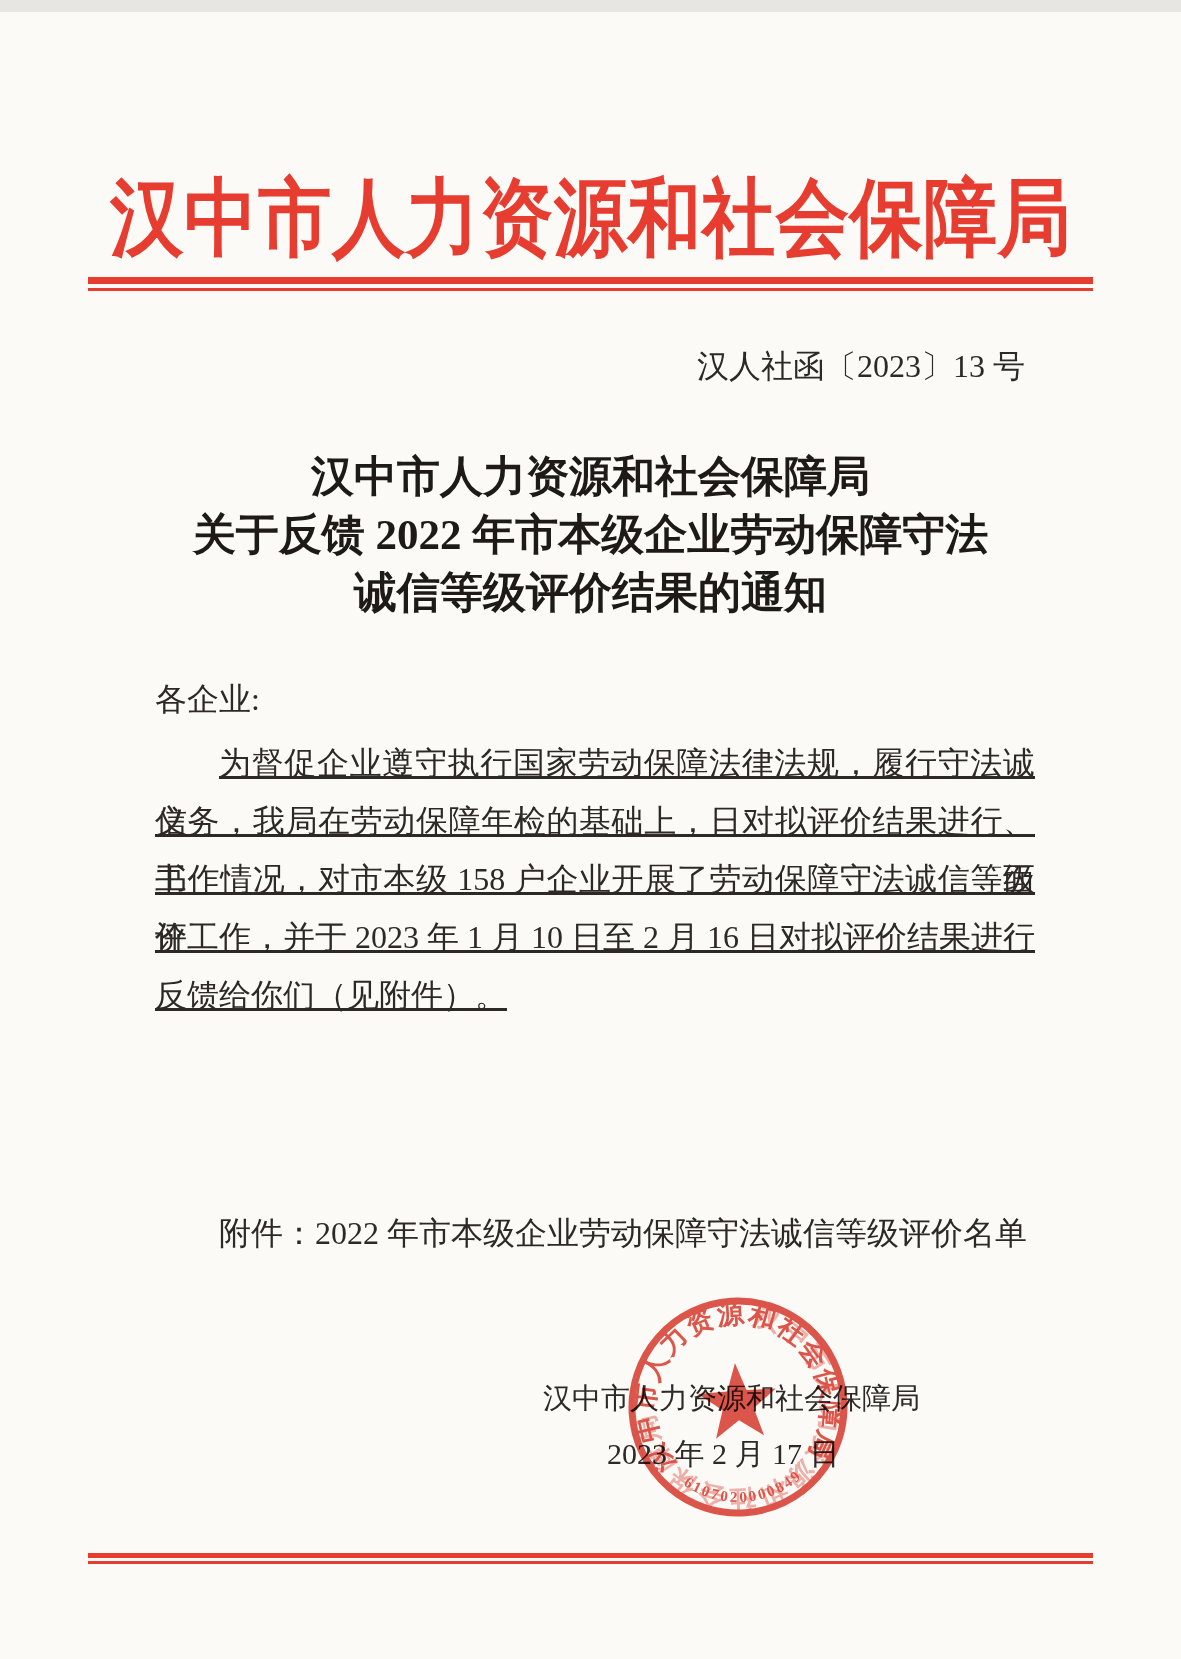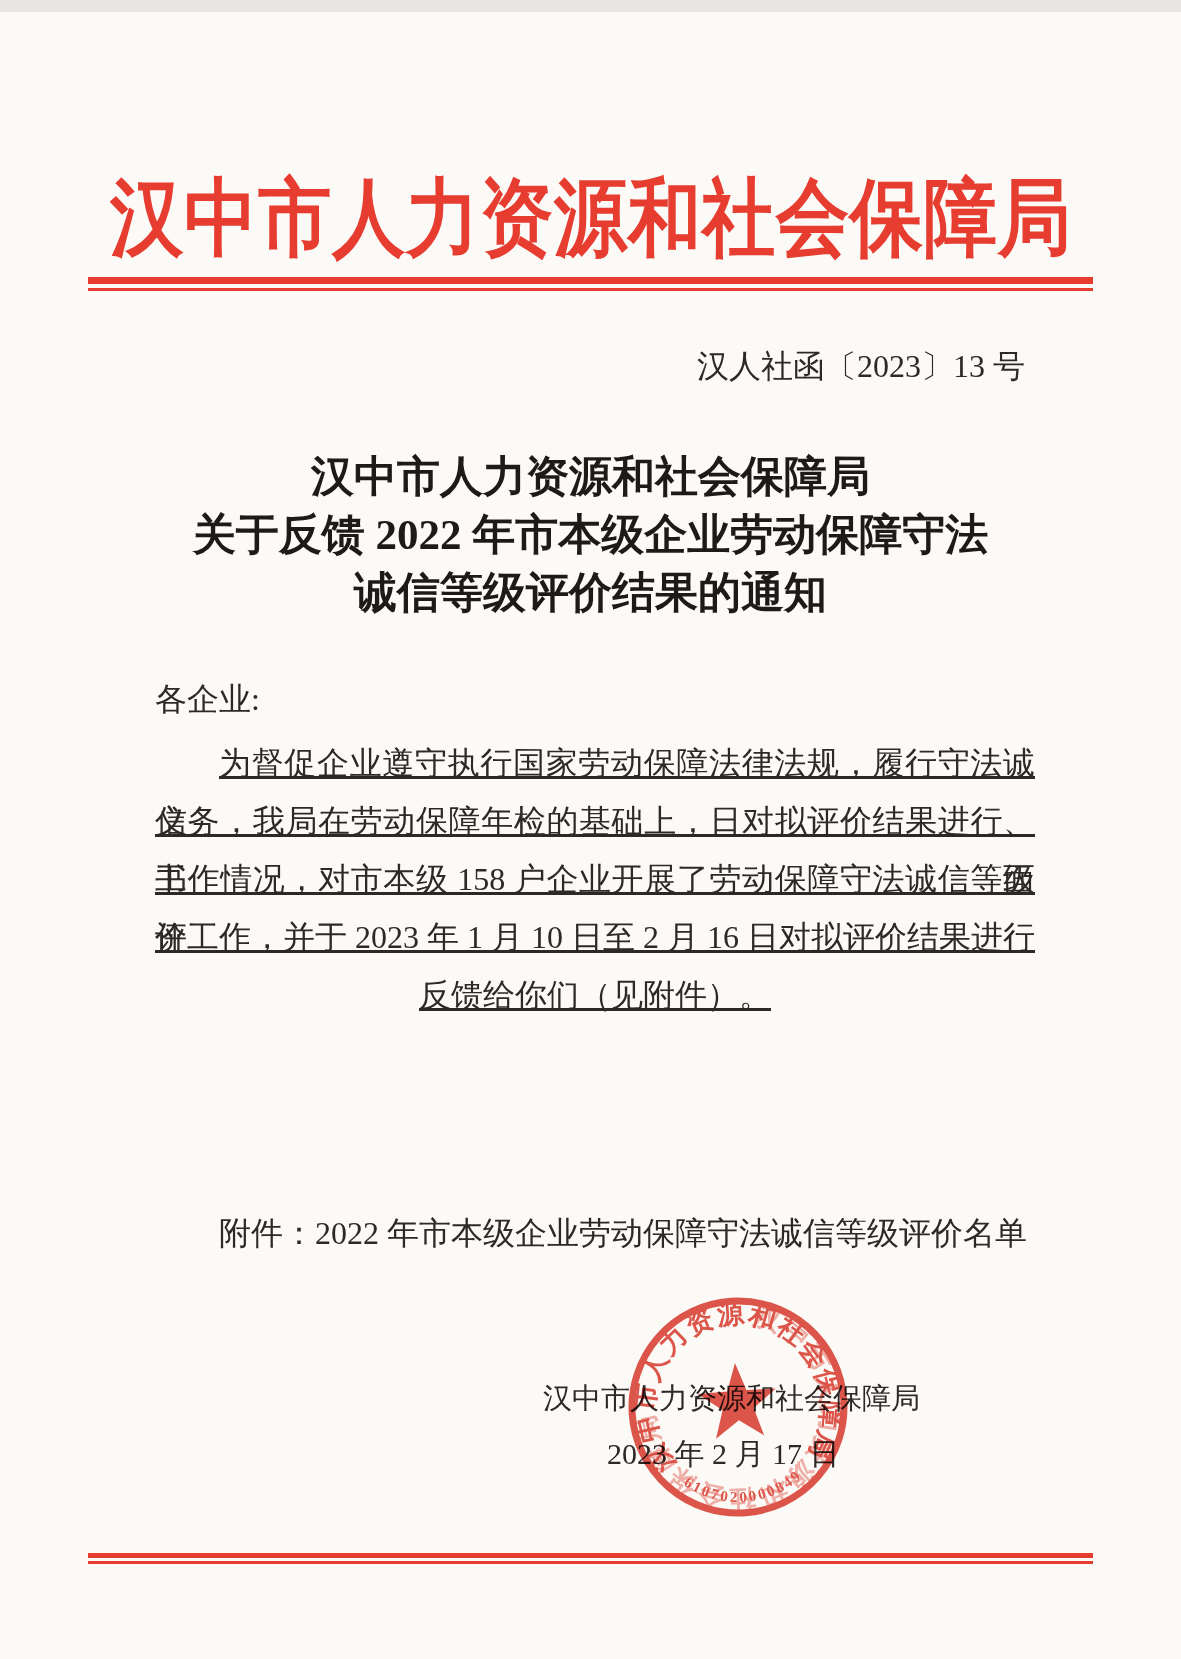--- a/index.html
+++ b/index.html
@@ -51,21 +51,21 @@
   }
   
   .salutation{
     position:absolute;left:155px;top:658px;width:880px;
     font-size:32px;line-height:58px;white-space:nowrap;
   }
   .para{
     position:absolute;left:155px;top:722px;width:880px;
     font-size:32px;line-height:58px;text-decoration:underline;
   }
-  .para .p-line{height:58px;white-space:nowrap;text-align:center;}
+  .para .p-line{height:58px;white-space:nowrap;}
   .para .p-line.j{
     white-space:normal;
     text-align:justify;text-align-last:justify;
     text-justify:inter-character;
   }
   .para .p-line.first{text-indent:64px;}
   .attachment{
     position:absolute;left:155px;top:1192px;width:960px;
     font-size:32px;line-height:58px;text-indent:64px;white-space:nowrap;
   }

